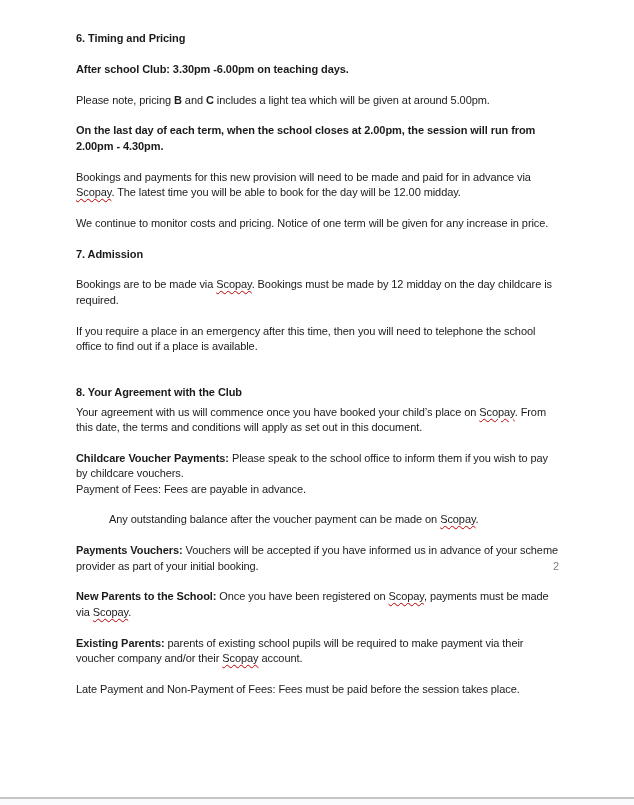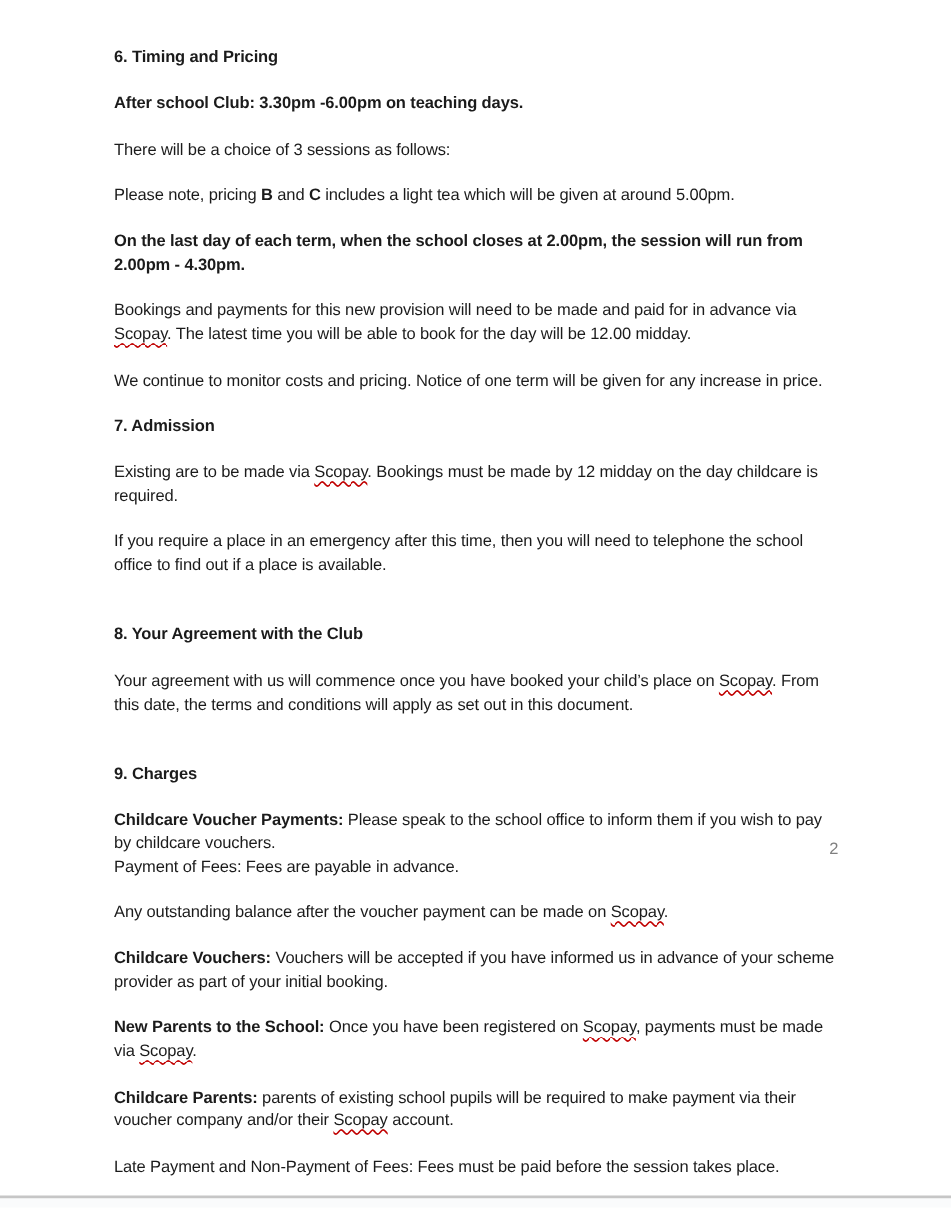--- a/index.html
+++ b/index.html
@@ -61,35 +61,33 @@
     background:#fafbfc;
   }
 </style>
 </head>
 <body>
 
 <div class="page">
   <div class="doc-body">
       <p class="doc-heading" style="margin-top: 0px;"><span class="b">6. Timing and Pricing</span></p>
       <p class="doc-para" style="margin-top: 15.4px; font-weight: bold;"><span>After school Club: 3.30pm -6.00pm on teaching days.</span></p>
-      <p class="doc-para" style="margin-top: 15.4px;"><span>There will be a choice of 3 sessions as follows:</span></p>
       <p class="doc-para" style="margin-top: 15.4px;"><span>Please note, pricing </span><span class="b">B</span><span> and </span><span class="b">C</span><span> includes a light tea which will be given at around 5.00pm.</span></p>
       <p class="doc-para" style="margin-top: 15.4px;"><span class="b">On the last day of each term, when the school closes at 2.00pm, the session will run from 2.00pm - 4.30pm.</span></p>
       <p class="doc-para" style="margin-top: 15.4px;"><span>Bookings and payments for this new provision will need to be made and paid for in advance via </span><span class="sq">Scopay</span><span>. The latest time you will be able to book for the day will be 12.00 midday.</span></p>
       <p class="doc-para" style="margin-top: 15.4px;"><span>We continue to monitor costs and pricing. Notice of one term will be given for any increase in price.</span></p>
       <p class="doc-heading" style="margin-top: 15.4px;"><span class="b">7. Admission</span></p>
-      <p class="doc-para" style="margin-top: 15.4px;"><span>Existing are to be made via </span><span class="sq">Scopay</span><span>. Bookings must be made by 12 midday on the day childcare is required.</span></p>
+      <p class="doc-para" style="margin-top: 15.4px;"><span>Bookings are to be made via </span><span class="sq">Scopay</span><span>. Bookings must be made by 12 midday on the day childcare is required.</span></p>
       <p class="doc-para" style="margin-top: 15.4px;"><span>If you require a place in an emergency after this time, then you will need to telephone the school office to find out if a place is available.</span></p>
       <p class="doc-heading" style="margin-top: 30.8px;"><span class="b">8. Your Agreement with the Club</span></p>
-      <p class="doc-para" style="margin-top: 16px;"><span>Your agreement with us will commence once you have booked your child’s place on </span><span class="sq">Scopay</span><span>.  From this date, the terms and conditions will apply as set out in this document.</span></p>
-      <p class="doc-heading" style="margin-top: 30.8px;"><span class="b">9. Charges</span></p>
+      <p class="doc-para" style="margin-top: 4px;"><span>Your agreement with us will commence once you have booked your child’s place on </span><span class="sq">Scopay</span><span>.  From this date, the terms and conditions will apply as set out in this document.</span></p>
       <p class="doc-para" style="margin-top: 15.4px;"><span class="b">Childcare Voucher Payments:</span><span> Please speak to the school office to inform them if you wish to pay by childcare vouchers.</span></p>
       <p class="doc-para" style="margin-top: 0px;"><span>Payment of Fees: Fees are payable in advance.</span></p>
-      <p class="doc-para" style="margin-top: 15.4px;"><span>Any outstanding balance after the voucher payment can be made on </span><span class="sq">Scopay</span><span>.</span></p>
-      <p class="doc-para" style="margin-top: 15.4px;"><span class="b">Childcare Vouchers:</span><span> Vouchers will be accepted if you have informed us in advance of your scheme provider as part of your initial booking.</span></p>
+      <p class="doc-para" style="margin-top: 15.4px; margin-left: 33px;"><span>Any outstanding balance after the voucher payment can be made on </span><span class="sq">Scopay</span><span>.</span></p>
+      <p class="doc-para" style="margin-top: 15.4px;"><span class="b">Payments Vouchers:</span><span> Vouchers will be accepted if you have informed us in advance of your scheme provider as part of your initial booking.</span></p>
       <p class="doc-para" style="margin-top: 15.4px;"><span class="b">New Parents to the School:</span><span> Once you have been registered on </span><span class="sq">Scopay</span><span>, payments must be made via </span><span class="sq">Scopay</span><span>.</span></p>
-      <p class="doc-para" style="margin-top: 15.4px;"><span class="b">Childcare Parents:</span><span> parents of existing school pupils will be required to make payment via their voucher company and/or their </span><span class="sq">Scopay</span><span> account.</span></p>
+      <p class="doc-para" style="margin-top: 15.4px;"><span class="b">Existing Parents:</span><span> parents of existing school pupils will be required to make payment via their voucher company and/or their </span><span class="sq">Scopay</span><span> account.</span></p>
       <p class="doc-para" style="margin-top: 15.4px;"><span>Late Payment and Non-Payment of Fees: Fees must be paid before the session takes place.</span></p>
     </div>
   <div class="page-number">2</div>
   <div class="page-bottom-line"></div>
   <div class="below-page"></div>
 </div>
 
 </body></html>

